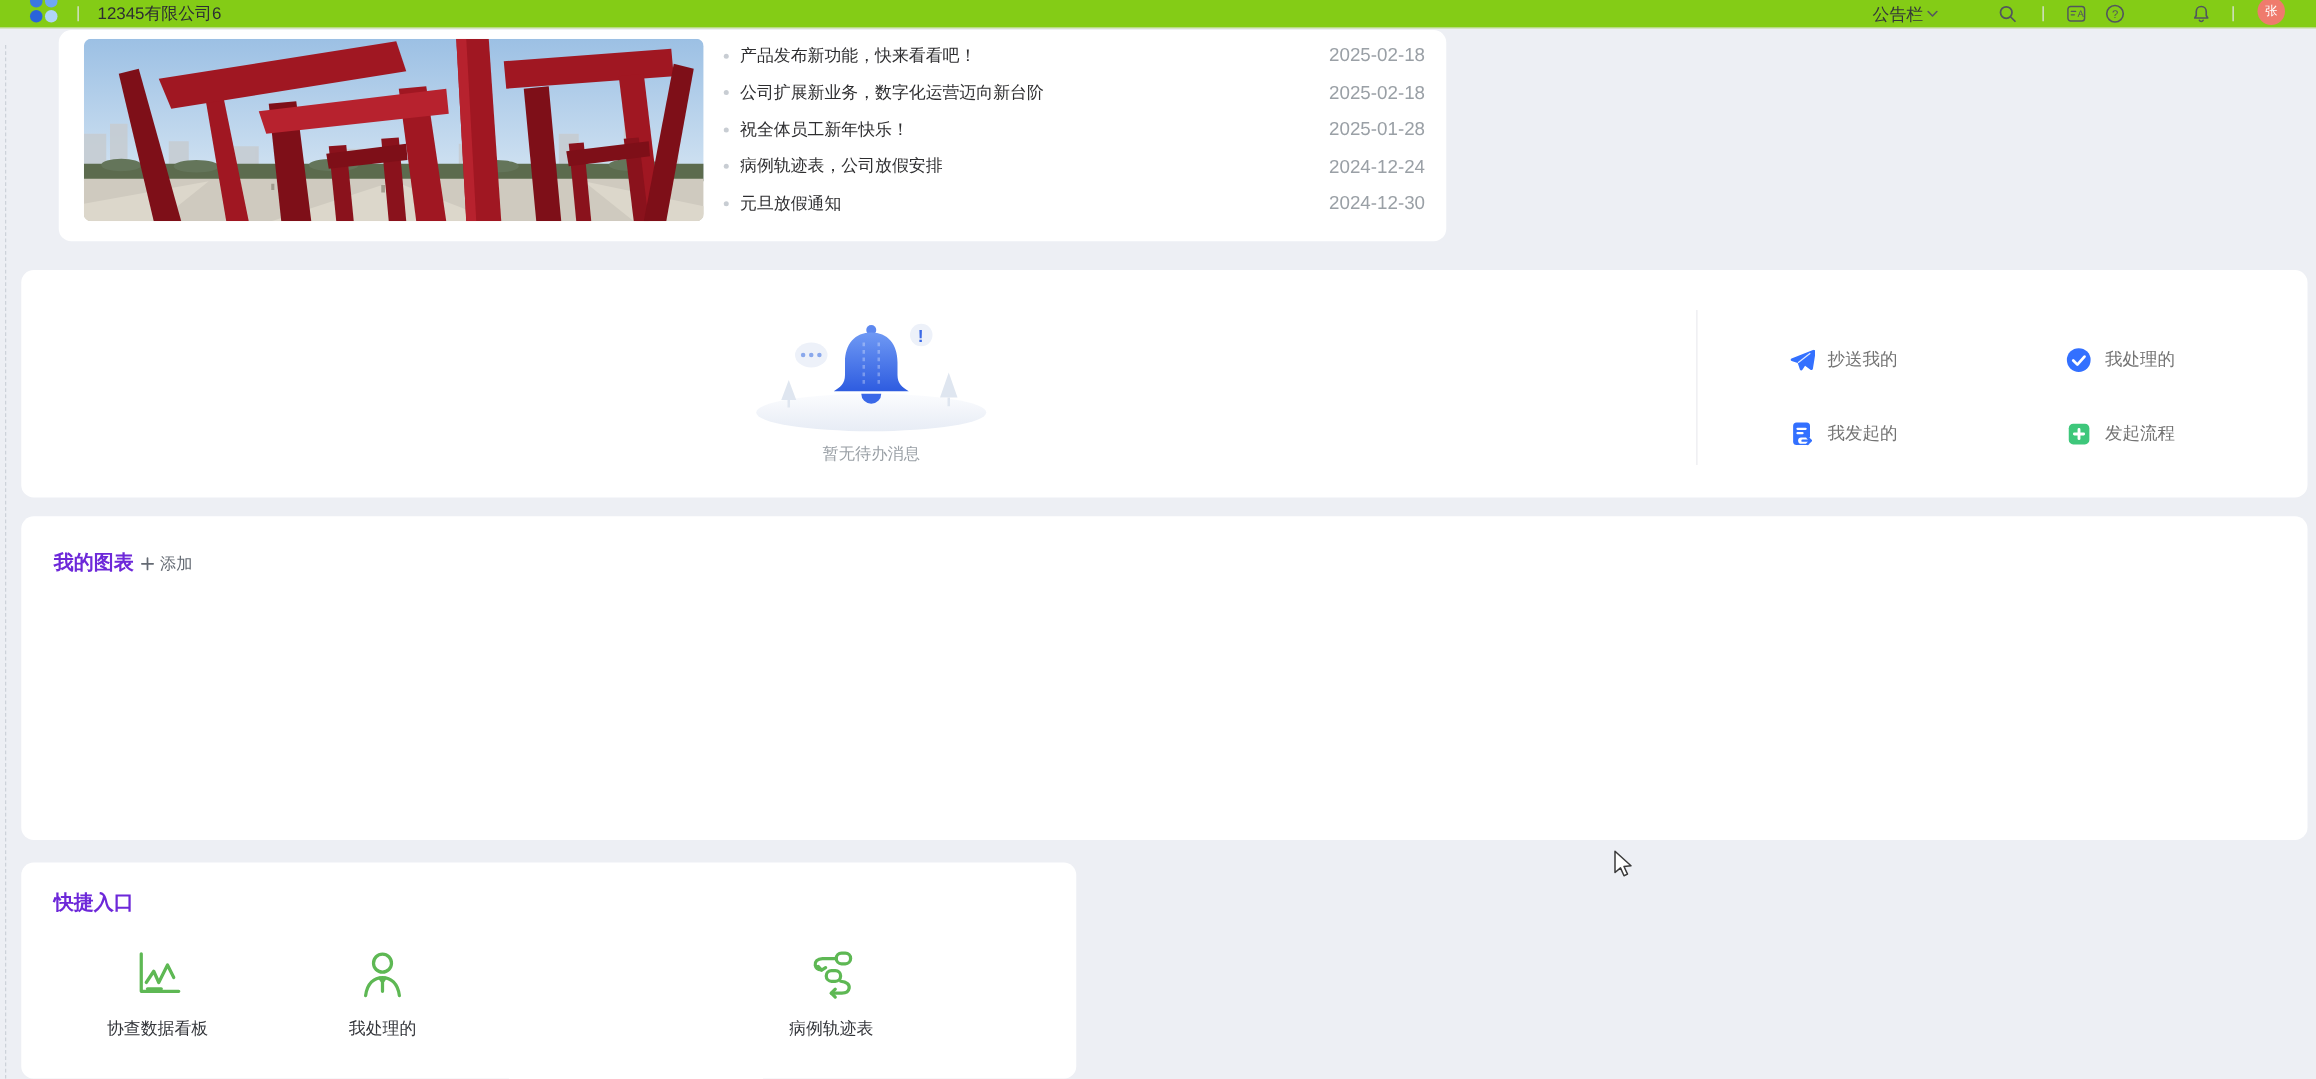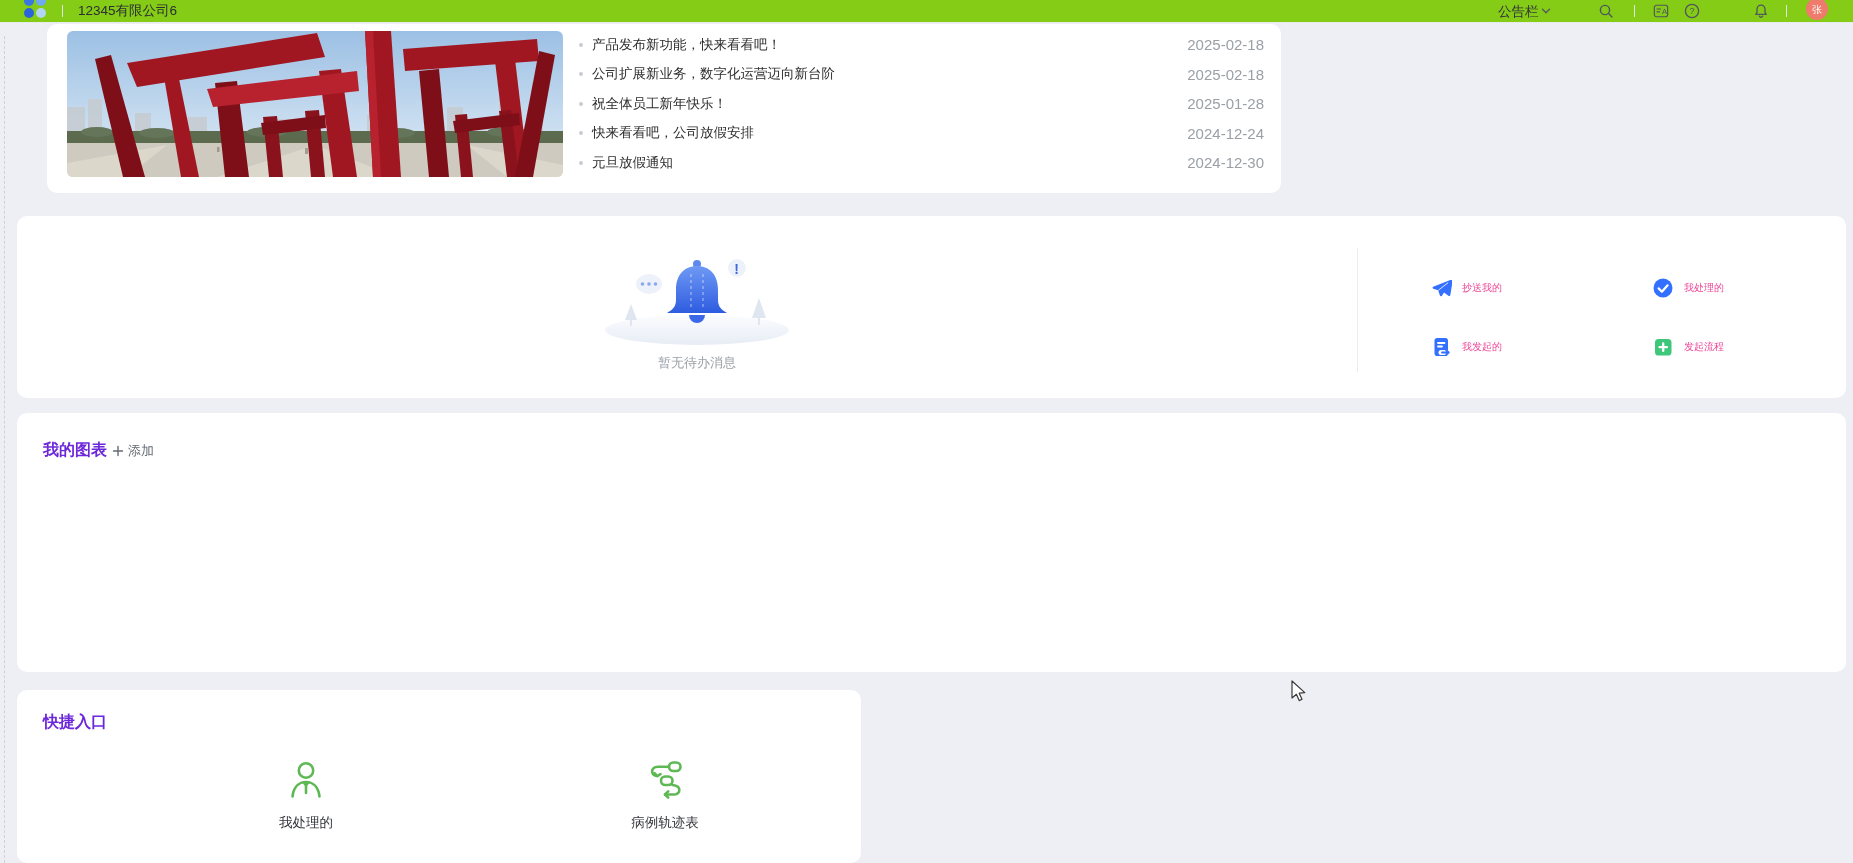--- a/index.html
+++ b/index.html
@@ -25,35 +25,35 @@
   .tb-menu{position:absolute;left:1498px;top:0;height:22px;line-height:21px;font-size:13.5px;color:#33353a;display:flex;align-items:center;gap:2px;cursor:pointer;}
   .tb-icon{position:absolute;top:3px;width:16px;height:16px;color:#51565d;cursor:pointer;}
   .avatar{
     position:absolute;left:1806px;top:-2px;width:22px;height:22px;border-radius:50%;
     background:#ef7b6d;color:#fff;font-size:10px;text-align:center;line-height:23px;cursor:pointer;
   }
   
   .left-rail{position:absolute;left:4px;top:36px;bottom:0;width:0;border-left:1px dashed #cdd2d9;}
   
   .card{position:absolute;background:#fff;border-radius:10px;}
-  .card-announce{left:47px;top:24px;width:1234px;height:169px;}
+  .card-announce{left:47px;top:24px;width:1110px;height:169px;}
   .banner-photo{position:absolute;left:20px;top:7px;width:496px;height:146px;border-radius:6px;overflow:hidden;cursor:pointer;}
   .ann-list{position:absolute;left:532px;top:6px;right:17px;}
   .ann-row{height:29.5px;display:flex;align-items:center;cursor:pointer;}
   .ann-dot{width:4px;height:4px;border-radius:50%;background:#c8cdd3;margin-right:9px;flex:none;}
   .ann-title{font-size:13.5px;color:#2e2e30;}
   .ann-spacer{flex:1;}
   .ann-date{font-size:15px;color:#9aa0a6;}
   
   .card-todo{left:17px;top:216px;width:1829px;height:182px;}
   .todo-divider{position:absolute;left:1340px;top:32px;width:1px;height:124px;background:#ececf0;}
   .todo-illu{position:absolute;left:580px;top:34px;width:200px;height:100px;}
   .todo-empty-text{position:absolute;left:580px;top:138px;width:200px;text-align:center;font-size:13px;color:#9aa0a6;}
   .todo-action{position:absolute;display:flex;align-items:center;gap:10px;cursor:pointer;}
-  .todo-action .lbl{font-size:10px;color:#ec4899;}
+  .todo-action .lbl{font-size:14px;color:#737373;}
   .todo-action svg{width:22px;height:22px;display:block;}
   
   .card-charts{left:17px;top:413px;width:1829px;height:259px;}
   .sec-title{position:absolute;font-size:16px;font-weight:bold;color:#6d28d9;}
   .add-btn{position:absolute;left:95px;top:29px;display:flex;align-items:center;gap:4px;font-size:13px;color:#646a73;cursor:pointer;}
   .charts-empty{position:absolute;left:0;top:62px;width:100%;text-align:center;font-size:13px;}
   .charts-empty .muted{color:#9aa0a6;}
   .charts-empty .link{color:#3370ff;margin-left:14px;cursor:pointer;}
   
   .card-quick{left:17px;top:690px;width:844px;height:173px;}
@@ -185,21 +185,21 @@
       <span class="ann-date">2025-02-18</span>
     </div>
     <div class="ann-row">
       <span class="ann-dot"></span>
       <span class="ann-title">祝全体员工新年快乐！</span>
       <span class="ann-spacer"></span>
       <span class="ann-date">2025-01-28</span>
     </div>
     <div class="ann-row">
       <span class="ann-dot"></span>
-      <span class="ann-title">快来看看吧，公司放假安排</span>
+      <span class="ann-title">病例轨迹表，公司放假安排</span>
       <span class="ann-spacer"></span>
       <span class="ann-date">2024-12-24</span>
     </div>
     <div class="ann-row">
       <span class="ann-dot"></span>
       <span class="ann-title">元旦放假通知</span>
       <span class="ann-spacer"></span>
       <span class="ann-date">2024-12-30</span>
     </div>
   </div>
@@ -280,20 +280,28 @@
     <svg width="12" height="12" viewBox="0 0 12 12">
       <path d="M6 1.5v9M1.5 6h9" stroke="#646a73" stroke-width="1.4" stroke-linecap="round"></path>
     </svg>
     <span>添加</span>
   </div>
 </div>
 
 <div class="card card-quick">
   <div class="sec-title" style="left:26px;top:22px">快捷入口</div>
 
+  <div class="q-item" style="left:19px">
+    <svg viewBox="0 0 44 44" fill="none" stroke="#5eb854" stroke-width="2.6" stroke-linecap="round" stroke-linejoin="round">
+      <path d="M9 5v30h30"></path>
+      <path d="M13 28l6-9 4 9 7-14 5 10"></path>
+      <path d="M14 33h11"></path>
+    </svg>
+    <span class="q-lbl">协查数据看板</span>
+  </div>
 
   <div class="q-item" style="left:199px">
     <svg viewBox="0 0 44 44" fill="none" stroke="#5eb854" stroke-width="2.6" stroke-linecap="round" stroke-linejoin="round">
       <circle cx="22" cy="12.5" r="7.2"></circle>
       <path d="M8.5 38.5c1.2-10 7-14.5 13.5-14.5s12.3 4.5 13.5 14.5"></path>
       <path d="M20 24.5l2 3 2-3M22 27.5v7.5"></path>
     </svg>
     <span class="q-lbl">我处理的</span>
   </div>
 

